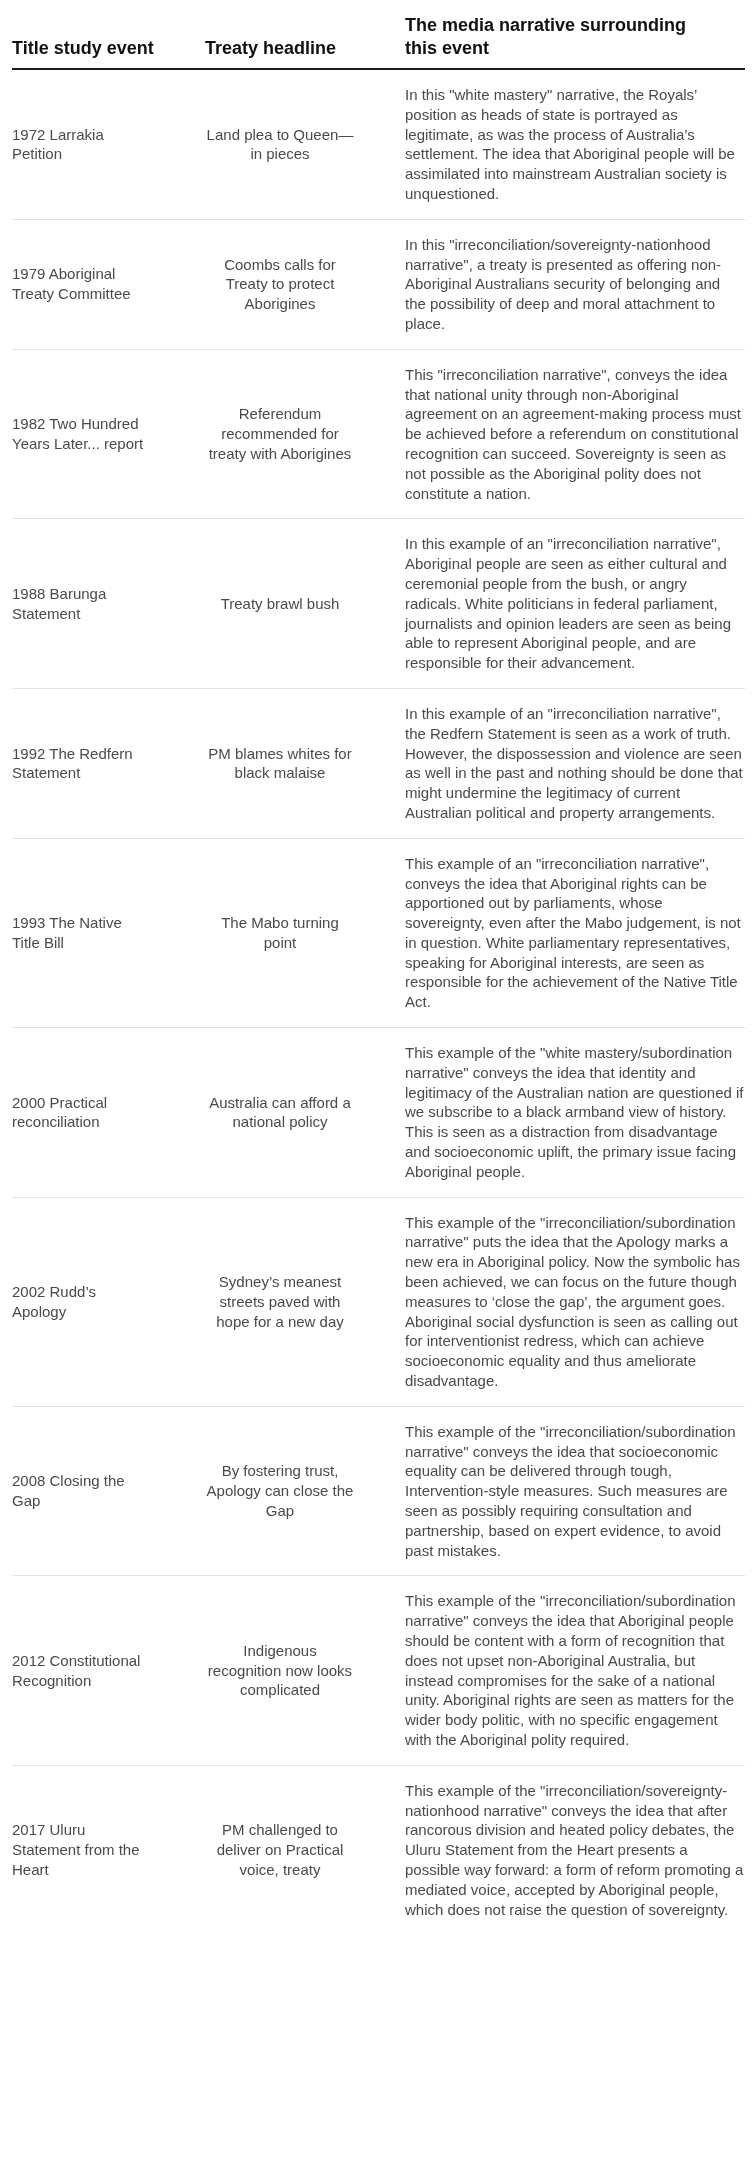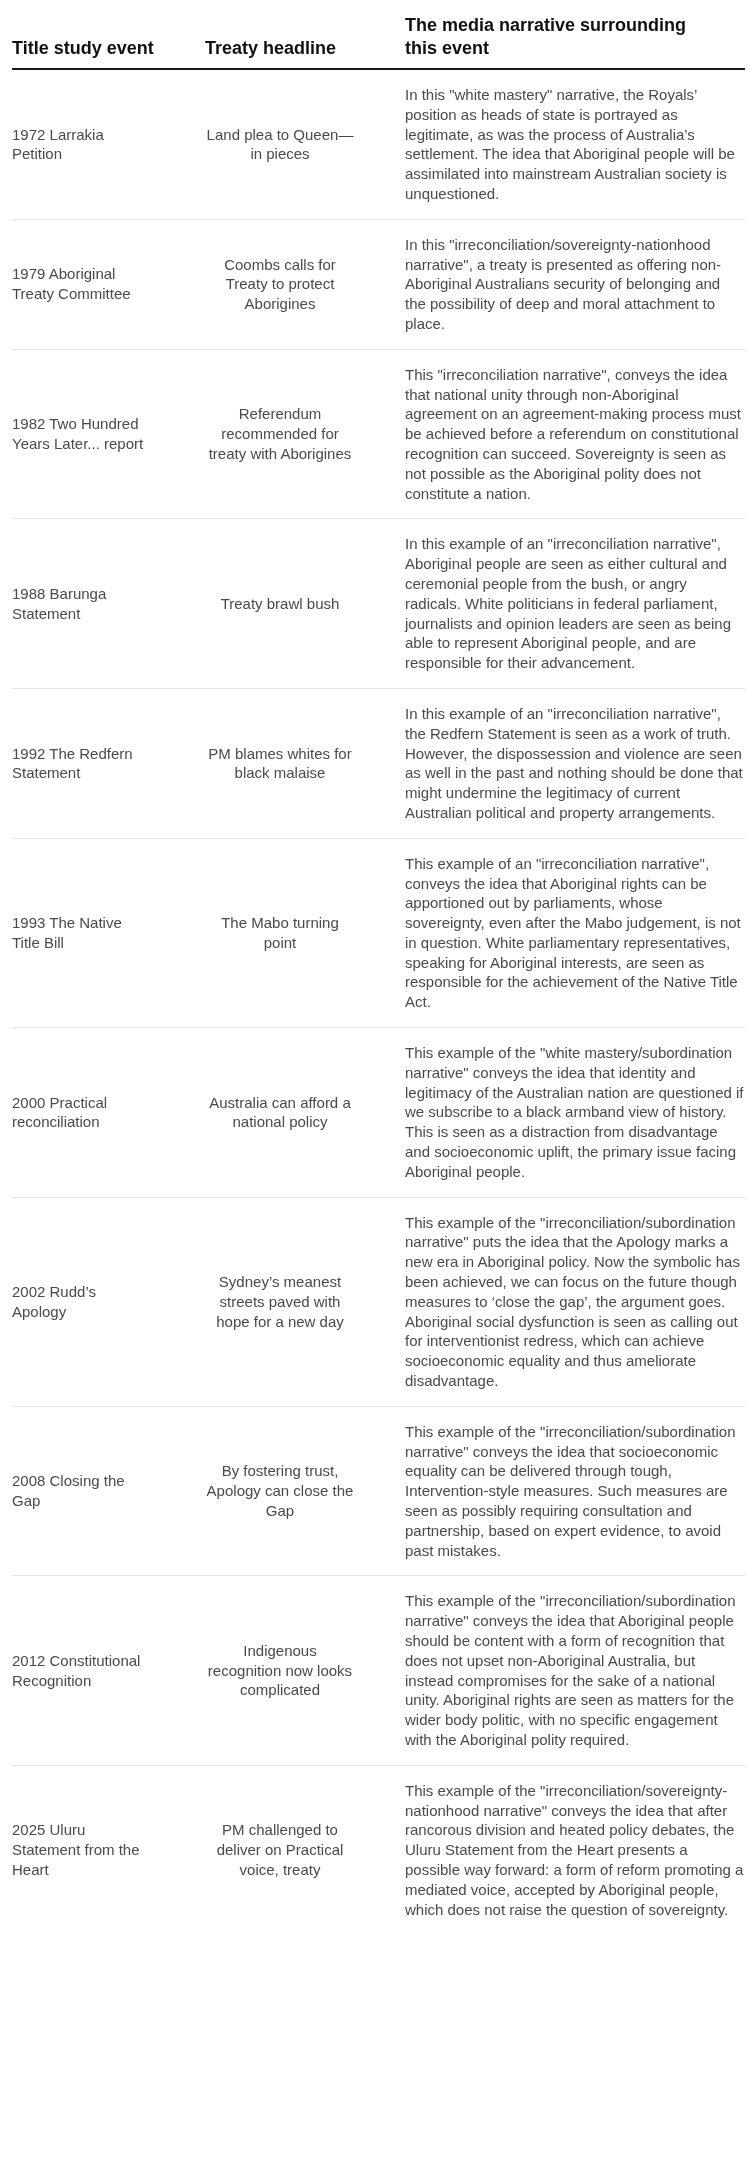--- a/index.html
+++ b/index.html
@@ -108,19 +108,19 @@
         <td class="c-event">2008 Closing the Gap</td>
         <td class="c-headline">By fostering trust, Apology can close the Gap</td>
         <td class="c-narrative">This example of the "irreconciliation/subordination narrative" conveys the idea that socioeconomic equality can be delivered through tough, Intervention-style measures. Such measures are seen as possibly requiring consultation and partnership, based on expert evidence, to avoid past mistakes.</td>
       </tr>
       <tr>
         <td class="c-event">2012 Constitutional Recognition</td>
         <td class="c-headline">Indigenous recognition now looks complicated</td>
         <td class="c-narrative">This example of the "irreconciliation/subordination narrative" conveys the idea that Aboriginal people should be content with a form of recognition that does not upset non-Aboriginal Australia, but instead compromises for the sake of a national unity. Aboriginal rights are seen as matters for the wider body politic, with no specific engagement with the Aboriginal polity required.</td>
       </tr>
       <tr>
-        <td class="c-event">2025 Uluru Statement from the Heart</td>
+        <td class="c-event">2017 Uluru Statement from the Heart</td>
         <td class="c-headline">PM challenged to deliver on Practical voice, treaty</td>
         <td class="c-narrative">This example of the "irreconciliation/sovereignty-nationhood narrative" conveys the idea that after rancorous division and heated policy debates, the Uluru Statement from the Heart presents a possible way forward: a form of reform promoting a mediated voice, accepted by Aboriginal people, which does not raise the question of sovereignty.</td>
       </tr>
     </tbody>
   </table>
 </div>
 
 </body></html>

